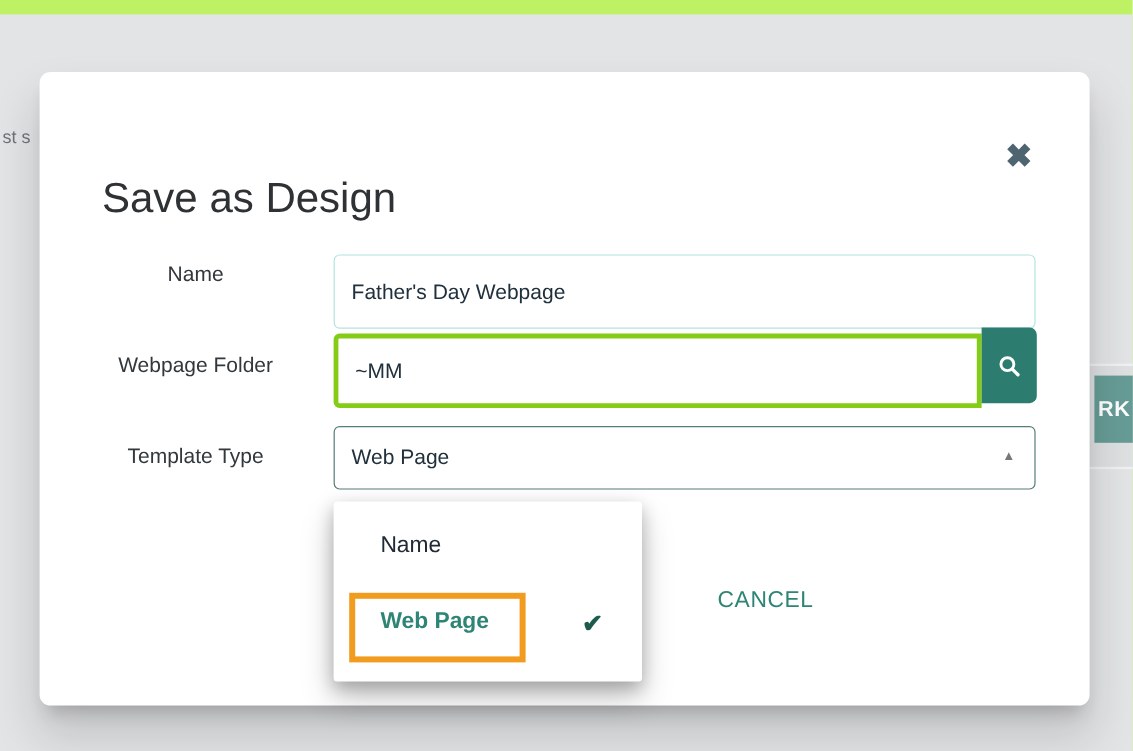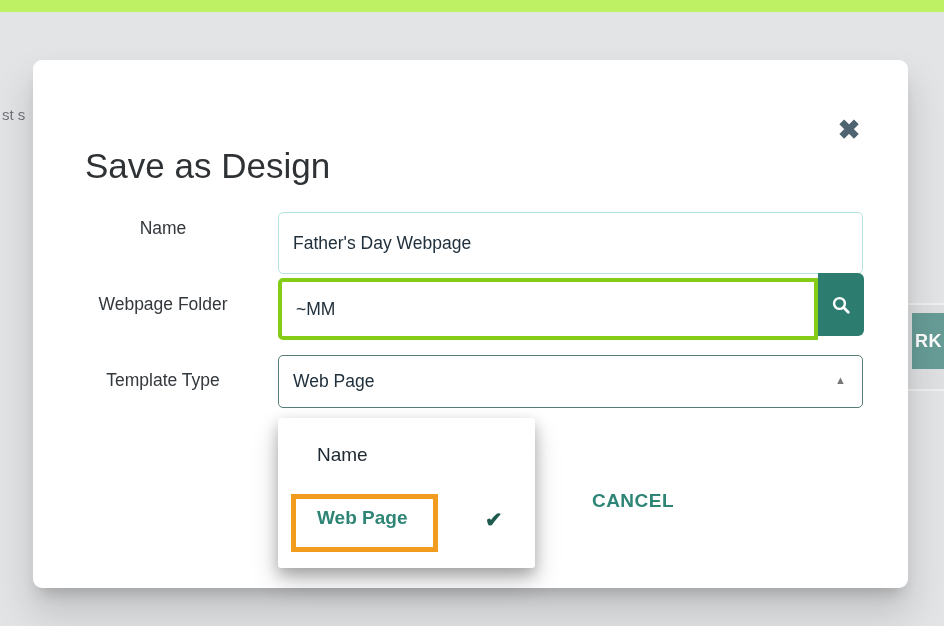--- a/index.html
+++ b/index.html
@@ -109,21 +109,21 @@
     border: 5px solid #f29c1f; background: transparent; pointer-events: none;
   }
   .dd-check {
     position: absolute; left: 207px; top: 90px;
     font-size: 21px; font-weight: bold; color: #1e5b4f;
   }
   .cancel-btn {
     position: absolute; left: 555px; top: 425px; width: 90px; height: 32px;
     background: transparent; border: none; cursor: pointer;
     font-family: "Liberation Sans", sans-serif;
-    font-size: 19px; font-weight: 700; letter-spacing: .5px; color: #2e8576;
+    font-size: 19px; font-weight: 400; letter-spacing: .5px; color: #2e8576; text-align: right;
   }
   .save-btn {
     position: absolute; left: 700px; top: 406px; width: 130px; height: 67px;
     background: #2e7f70; border: none; border-radius: 6px; cursor: pointer;
     font-family: "Liberation Sans", sans-serif;
     font-size: 20px; letter-spacing: 1px; color: #f7f9f8;
   }
 </style>
 </head>
 <body>

